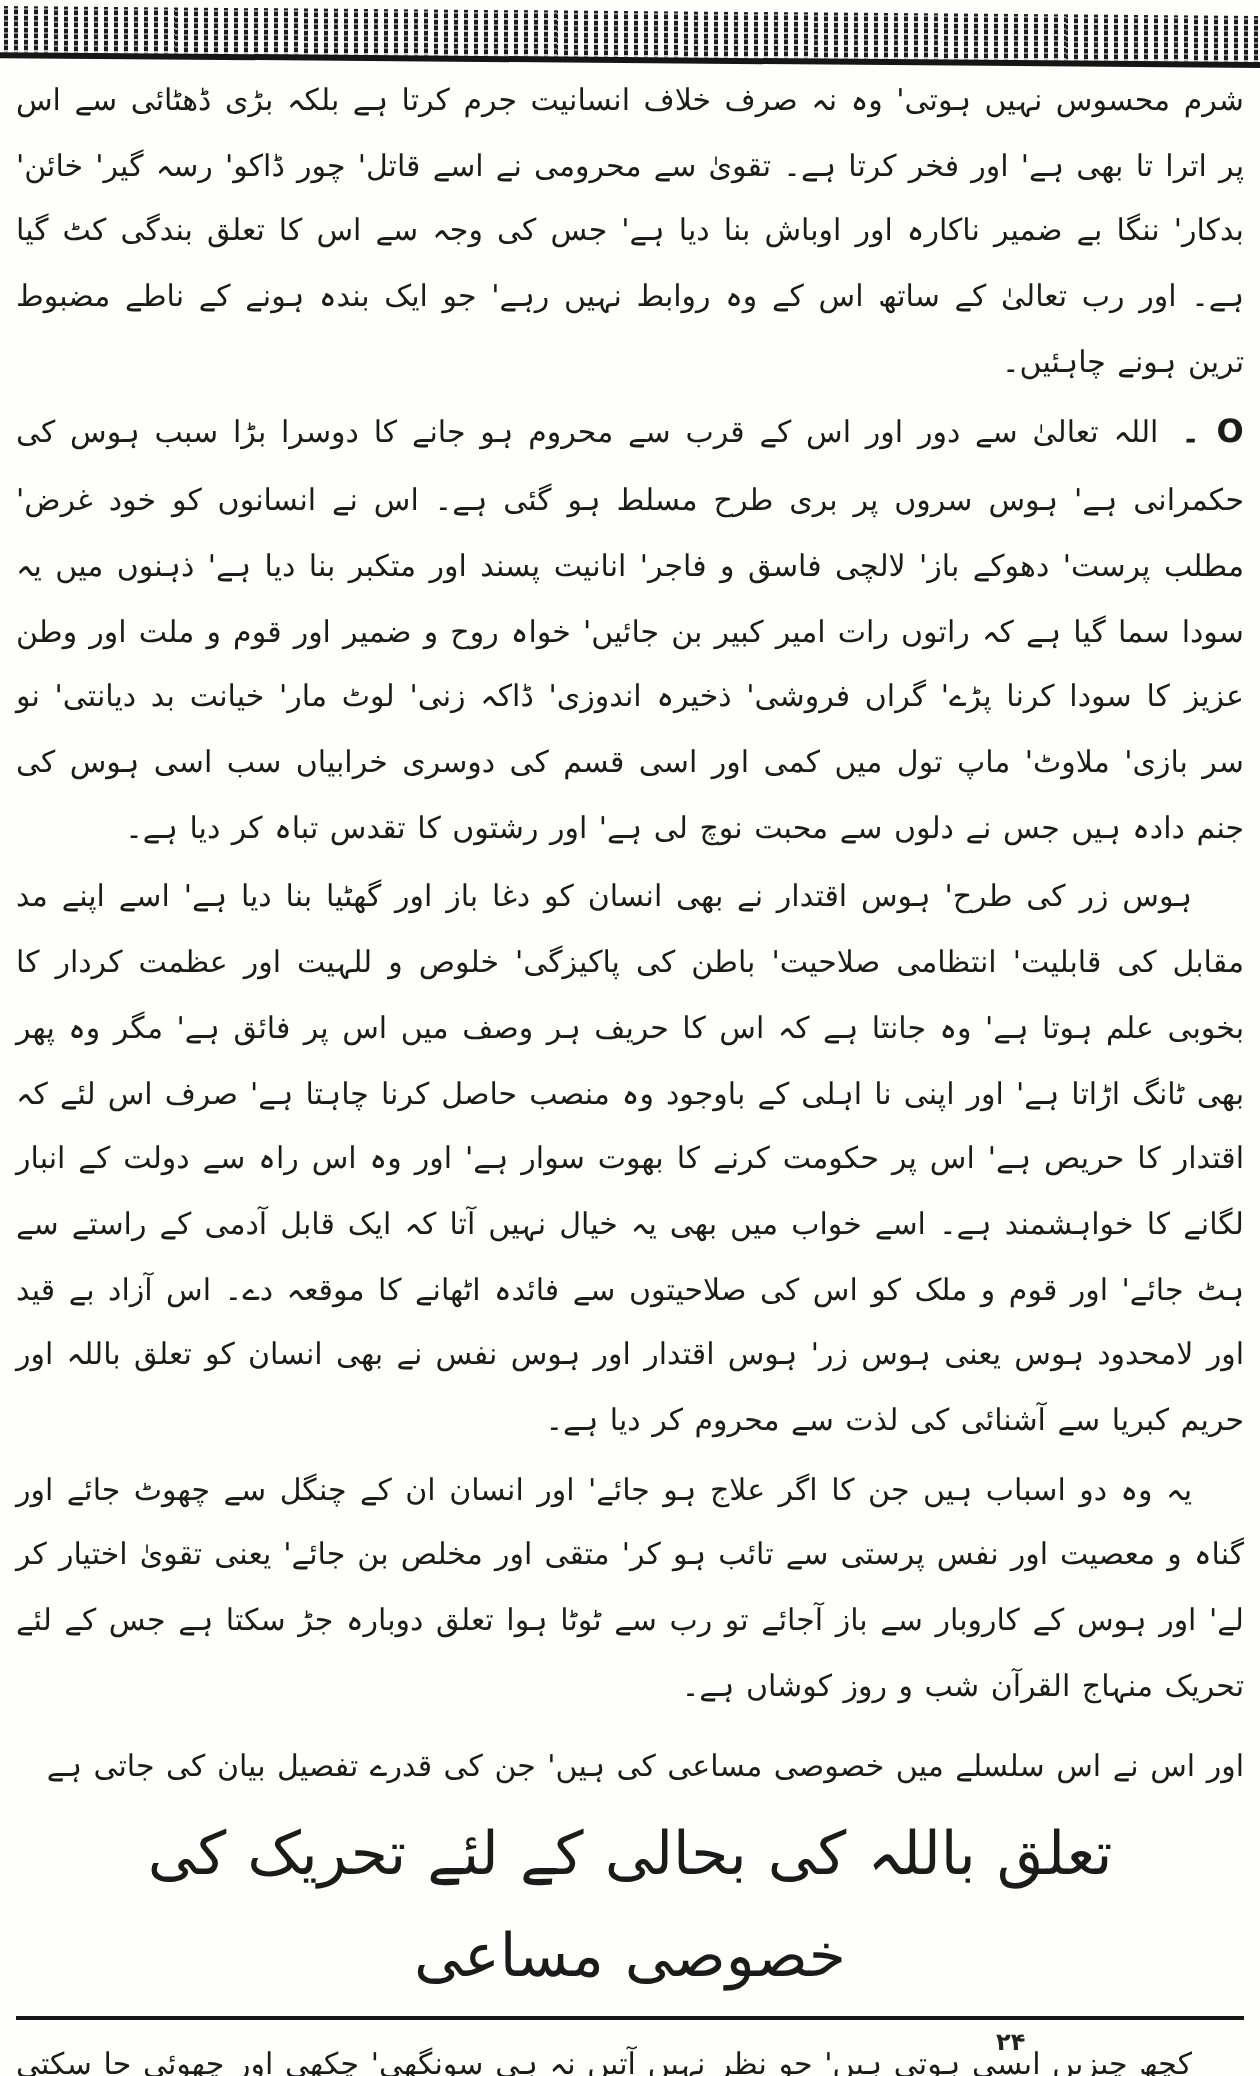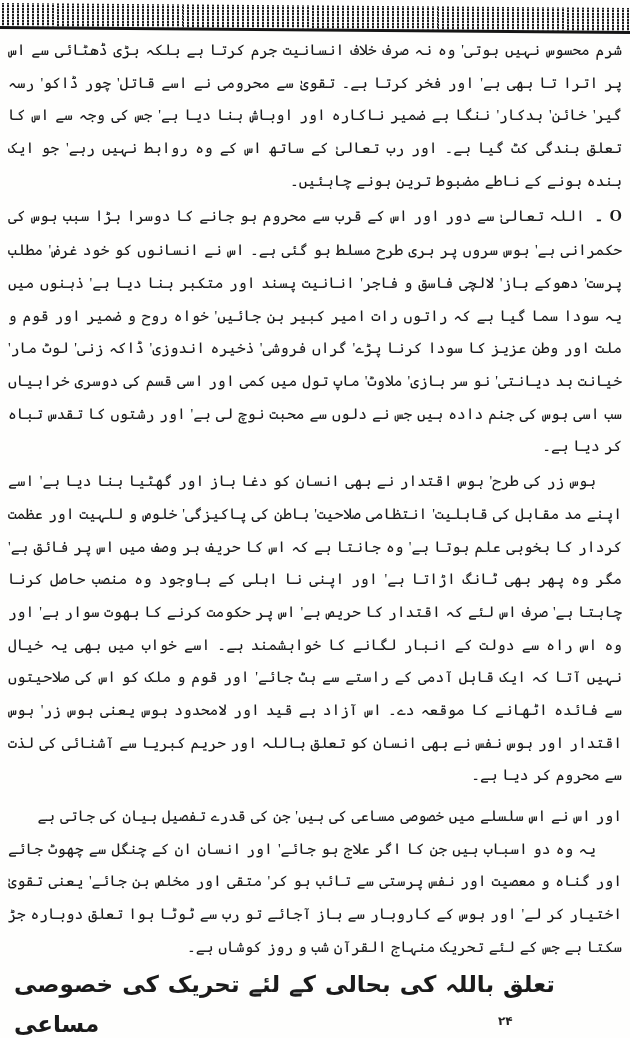--- a/index.html
+++ b/index.html
@@ -41,34 +41,34 @@
     top: 34px;
     right: 8px;
     left: 8px;
     direction: rtl;
     text-align: justify;
     font-size: 15px;
     line-height: 2.18;
     letter-spacing: 0.1px;
     word-spacing: 1px;
   }
-  .para { margin: 0 0 2px 0; font-family: Liberation Serif, serif; }
+  .para { margin: 0 0 2px 0; }
   .para.indent { text-indent: 26px; }
   .bullet-para { margin-top: 2px; }
   .bullet-marker {
     font-weight: 700;
     font-size: 16px;
     padding-left: 4px;
   }
   .intro-line { margin-top: 8px; margin-bottom: 0; text-align: right; }
   .heading {
     margin: 2px 0 6px 0;
-    text-align: left;
-    font-weight: 700;
-    font-size: 23px;
+    text-align: center;
+    font-weight: 400;
+    font-size: 30px;
     line-height: 1.7;
   }
   .heading-text {
     display: inline-block;
     border-bottom: 2.5px solid #161616;
     padding: 0 6px 4px 6px;
   }
   .page-number {
     position: absolute;
     bottom: 10px;
@@ -90,23 +90,23 @@
 
     <p class="para">شرم محسوس نہیں ہوتی' وہ نہ صرف خلاف انسانیت جرم کرتا ہے بلکہ بڑی ڈھٹائی سے اس پر اترا تا بھی ہے' اور فخر کرتا ہے۔ تقویٰ سے محرومی نے اسے قاتل' چور ڈاکو' رسہ گیر' خائن' بدکار' ننگا بے ضمیر ناکارہ اور اوباش بنا دیا ہے' جس کی وجہ سے اس کا تعلق بندگی کٹ گیا ہے۔ اور رب تعالیٰ کے ساتھ اس کے وہ روابط نہیں رہے' جو ایک بندہ ہونے کے ناطے مضبوط ترین ہونے چاہئیں۔</p>
 
     <p class="para bullet-para">
       <span class="bullet-marker">O ۔</span>
       <span>اللہ تعالیٰ سے دور اور اس کے قرب سے محروم ہو جانے کا دوسرا بڑا سبب ہوس کی حکمرانی ہے' ہوس سروں پر بری طرح مسلط ہو گئی ہے۔ اس نے انسانوں کو خود غرض' مطلب پرست' دھوکے باز' لالچی فاسق و فاجر' انانیت پسند اور متکبر بنا دیا ہے' ذہنوں میں یہ سودا سما گیا ہے کہ راتوں رات امیر کبیر بن جائیں' خواہ روح و ضمیر اور قوم و ملت اور وطن عزیز کا سودا کرنا پڑے' گراں فروشی' ذخیرہ اندوزی' ڈاکہ زنی' لوٹ مار' خیانت بد دیانتی' نو سر بازی' ملاوٹ' ماپ تول میں کمی اور اسی قسم کی دوسری خرابیاں سب اسی ہوس کی جنم دادہ ہیں جس نے دلوں سے محبت نوچ لی ہے' اور رشتوں کا تقدس تباہ کر دیا ہے۔</span>
     </p>
 
     <p class="para indent">ہوس زر کی طرح' ہوس اقتدار نے بھی انسان کو دغا باز اور گھٹیا بنا دیا ہے' اسے اپنے مد مقابل کی قابلیت' انتظامی صلاحیت' باطن کی پاکیزگی' خلوص و للہیت اور عظمت کردار کا بخوبی علم ہوتا ہے' وہ جانتا ہے کہ اس کا حریف ہر وصف میں اس پر فائق ہے' مگر وہ پھر بھی ٹانگ اڑاتا ہے' اور اپنی نا اہلی کے باوجود وہ منصب حاصل کرنا چاہتا ہے' صرف اس لئے کہ اقتدار کا حریص ہے' اس پر حکومت کرنے کا بھوت سوار ہے' اور وہ اس راہ سے دولت کے انبار لگانے کا خواہشمند ہے۔ اسے خواب میں بھی یہ خیال نہیں آتا کہ ایک قابل آدمی کے راستے سے ہٹ جائے' اور قوم و ملک کو اس کی صلاحیتوں سے فائدہ اٹھانے کا موقعہ دے۔ اس آزاد بے قید اور لامحدود ہوس یعنی ہوس زر' ہوس اقتدار اور ہوس نفس نے بھی انسان کو تعلق باللہ اور حریم کبریا سے آشنائی کی لذت سے محروم کر دیا ہے۔</p>
 
+    <p class="para indent">یہ وہ دو اسباب ہیں جن کا اگر علاج ہو جائے' اور انسان ان کے چنگل سے چھوٹ جائے اور گناہ و معصیت اور نفس پرستی سے تائب ہو کر' متقی اور مخلص بن جائے' یعنی تقویٰ اختیار کر لے' اور ہوس کے کاروبار سے باز آجائے تو رب سے ٹوٹا ہوا تعلق دوبارہ جڑ سکتا ہے جس کے لئے تحریک منہاج القرآن شب و روز کوشاں ہے۔</p>
+
     <p class="para intro-line">اور اس نے اس سلسلے میں خصوصی مساعی کی ہیں' جن کی قدرے تفصیل بیان کی جاتی ہے</p>
-
-    <p class="para indent">یہ وہ دو اسباب ہیں جن کا اگر علاج ہو جائے' اور انسان ان کے چنگل سے چھوٹ جائے اور گناہ و معصیت اور نفس پرستی سے تائب ہو کر' متقی اور مخلص بن جائے' یعنی تقویٰ اختیار کر لے' اور ہوس کے کاروبار سے باز آجائے تو رب سے ٹوٹا ہوا تعلق دوبارہ جڑ سکتا ہے جس کے لئے تحریک منہاج القرآن شب و روز کوشاں ہے۔</p>
 
     <h1 class="heading">
       <span class="heading-text">تعلق باللہ کی بحالی کے لئے تحریک کی خصوصی مساعی</span>
     </h1>
 
     <p class="para indent">کچھ چیزیں ایسی ہوتی ہیں' جو نظر نہیں آتیں نہ ہی سونگھی' چکھی اور چھوئی جا سکتی ہیں' مگر وہ اتنی مسلمہ حیثیت اور شان کی مالک ہوتی ہیں کہ کسی نادان کے لئے بھی ان کا انکار ممکن نہیں ہوتا' ہٹ دھرمی جہالت اور ضد و عناد کے باوجود یہ ماننا پڑتا ہے کہ اس چیز کا وجود ہے' اور وہ ایک ثابت شدہ حقیقت ہے۔ مثلاً”</p>
 
   </main>
 
   <div class="page-number">۲۴</div>

